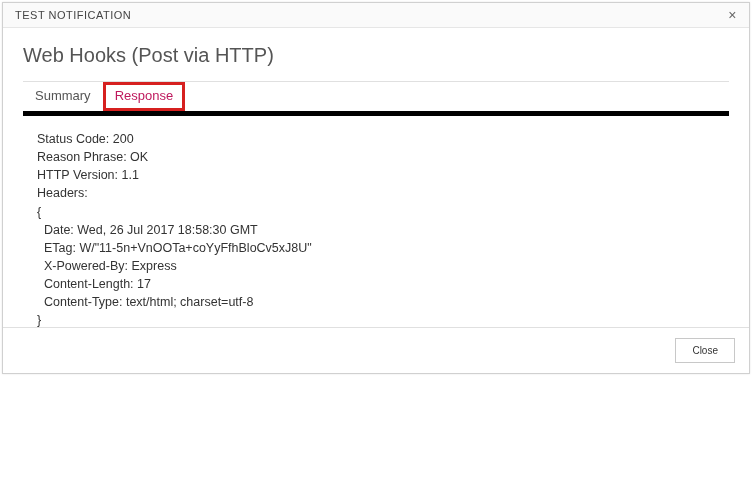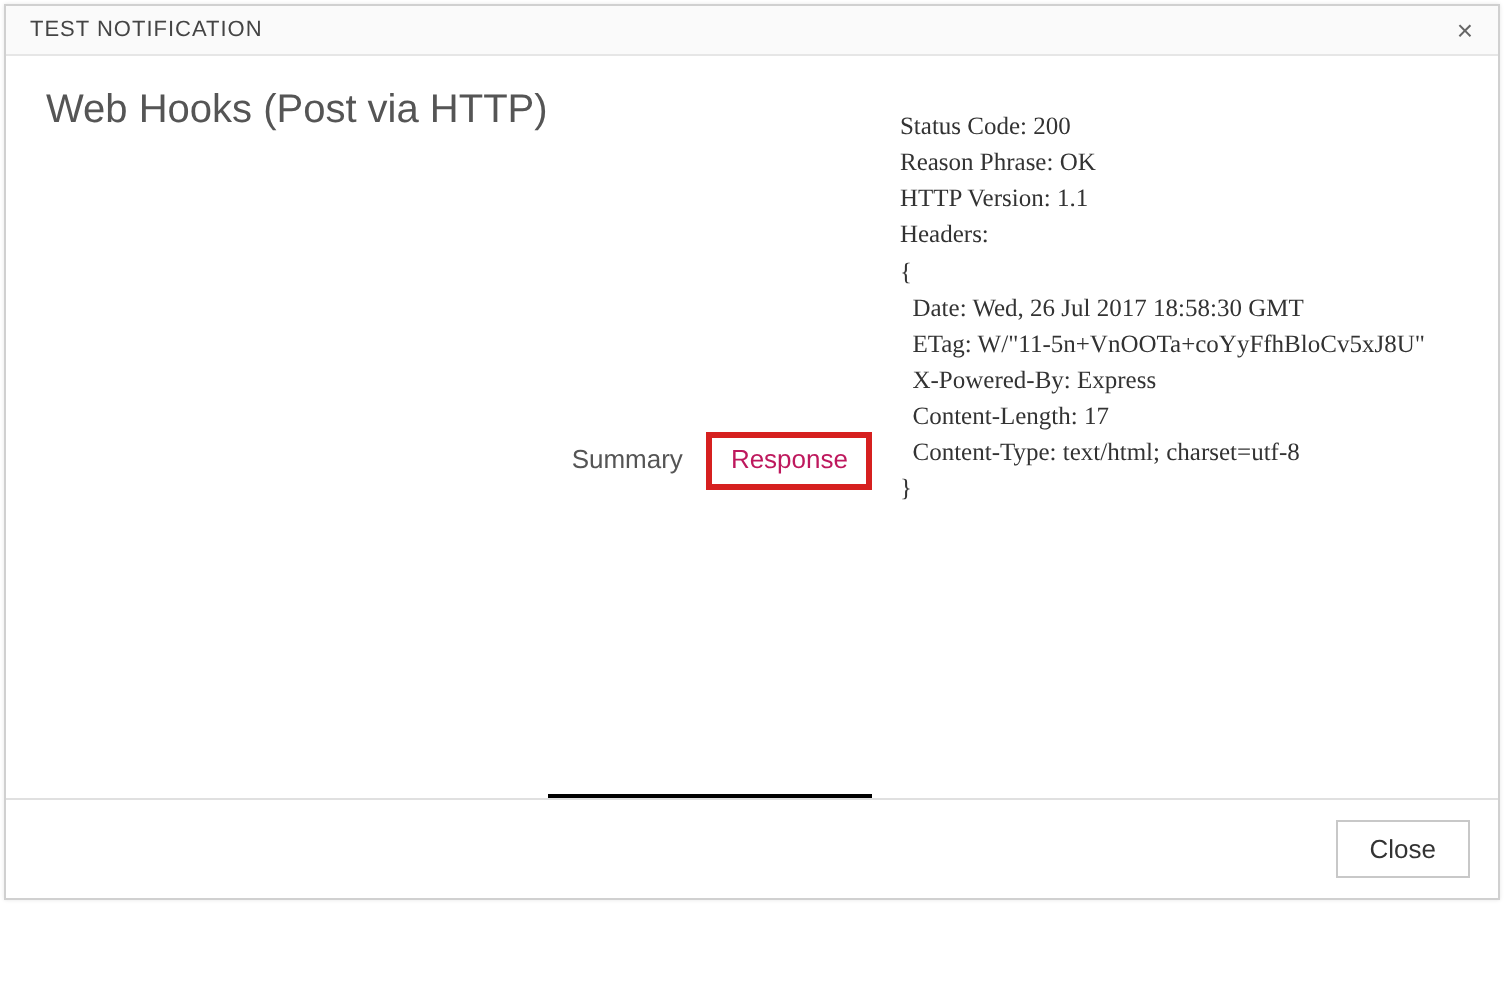--- a/index.html
+++ b/index.html
@@ -7,21 +7,21 @@
   body {
     font-family: "Segoe UI", Arial, sans-serif;
     background: #fff;
     color: #333;
     width: 752px;
     height: 500px;
     overflow: hidden;
   }
   .dialog {
     width: 748px;
-    height: 448px;
+    height: 372px;
     margin: 2px;
     border: 1px solid #d0d0d0;
     box-shadow: 0 0 2px rgba(0,0,0,0.1);
     display: flex;
     flex-direction: column;
     background: #fff;
   }
   .titlebar {
     display: flex;
     align-items: center;
@@ -37,74 +37,74 @@
     font-size: 14px;
     color: #666;
     cursor: pointer;
     padding: 0 4px;
     line-height: 1;
   }
   .content {
     flex: 1;
     padding: 12px 20px 0 20px;
     display: flex;
-    flex-direction: row;
+    flex-direction: column;
     overflow: hidden;
   }
   .page-title {
     font-size: 20px;
     font-weight: 300;
     color: #555;
     margin: 4px 0 14px 0;
   }
   .sep {
     border: none;
     border-top: 1px solid #e0e0e0;
     margin: 0;
   }
   .tabs {
     display: flex;
     align-items: center;
     gap: 0;
-    margin-top: 24px;
-    border-bottom: 2px solid #000000;
+    margin-top: 0;
+    border-bottom: 5px solid #000000;
     padding-bottom: 0;
   }
   .tab {
     font-size: 13px;
     color: #555;
     padding: 6px 12px 8px 12px;
     cursor: pointer;
   }
   .tab.active {
     color: #be185d;
   }
   .tab.highlighted {
     border: 3px solid #d6201f;
     padding: 3px 9px 5px 9px;
   }
   .output {
-    font-family: Liberation Serif, serif;
+    font-family: Liberation Sans, sans-serif;
     font-size: 12.5px;
     line-height: 1.45;
     color: #333;
     white-space: pre;
     padding: 14px 4px 4px 14px;
     flex: 1;
     overflow: auto;
   }
   .footer {
     border-top: 1px solid #e0e0e0;
     padding: 10px 14px;
     display: flex;
     justify-content: flex-end;
     background: #fff;
   }
   .btn {
-    font-size: 13px;
+    font-size: 10px;
     color: #333;
     background: #fff;
     border: 1px solid #c8c8c8;
     padding: 6px 16px;
     cursor: pointer;
   }
 </style>
 </head>
 <body>
 

